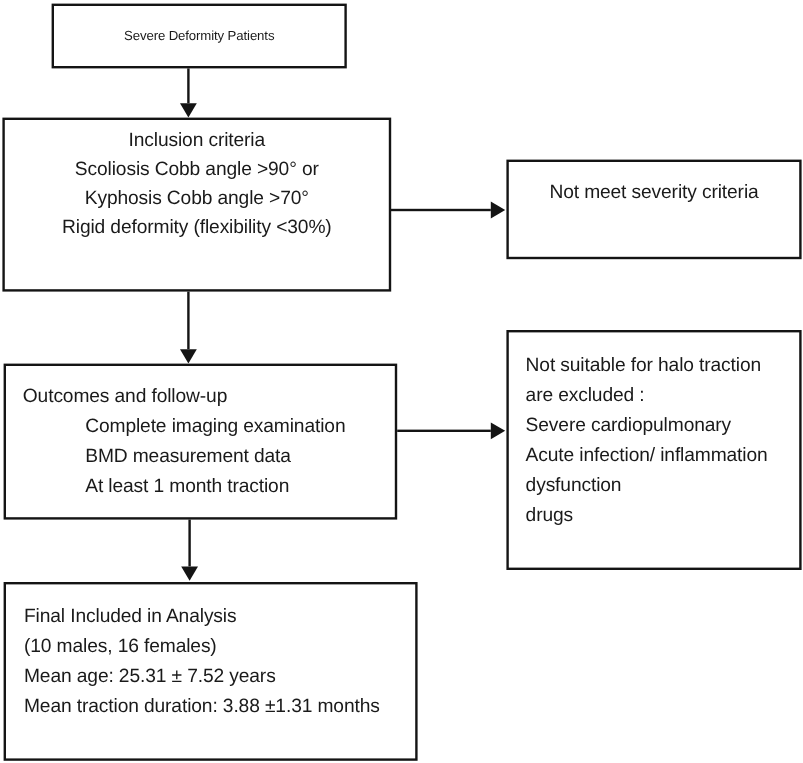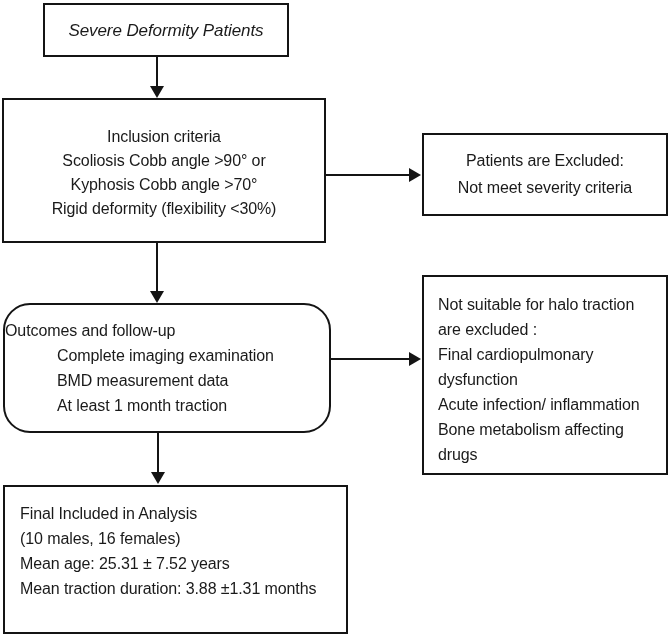--- a/index.html
+++ b/index.html
@@ -17,27 +17,27 @@
     background:#ffffff;
     box-sizing:border-box;
     font-size:16px;
     line-height:25px;
     letter-spacing:-0.1px;
   }
   .center{text-align:center;}
   .left{text-align:left;}
   .line{white-space:nowrap;}
   
-  #box-start{left:43px;top:3px;width:246px;height:54px;display:flex;align-items:center;justify-content:center;font-size:17px;font-style:italic;}
-  #box-inclusion{left:2px;top:98px;width:324px;height:145px;padding-top:25px;line-height:24px;}
+  #box-start{left:43px;top:3px;width:246px;height:54px;display:flex;align-items:center;justify-content:center;font-size:11px;}
+  #box-inclusion{left:2px;top:98px;width:324px;height:145px;padding-top:6px;line-height:24px;}
   #box-excl-severity{left:422px;top:133px;width:246px;height:83px;padding-top:12px;line-height:27px;}
   #box-outcomes{left:3px;top:303px;width:328px;height:130px;padding-top:13px;line-height:25px;}
   #box-outcomes .indent{margin-left:52px;}
   #box-outcomes .lead{margin-left:0;}
-  #box-outcomes{border-radius:27px;}
+  #box-outcomes{padding-left:14px;}
   #box-excl-halo{left:422px;top:275px;width:246px;height:200px;padding:15px 18px 0 14px;line-height:25px;}
   #box-final{left:3px;top:485px;width:345px;height:149px;padding:14px 6px 0 15px;line-height:25px;}
   
   .varrow{position:absolute;width:2px;background:#141414;}
   .varrow::after{
     content:"";position:absolute;left:-6px;bottom:-12px;
     border:7px solid transparent;border-bottom:none;border-top:12px solid #141414;
   }
   .harrow{position:absolute;height:2px;background:#141414;}
   .harrow::after{
@@ -64,42 +64,40 @@
   <div class="box center" id="box-inclusion">
     <div class="line">Inclusion criteria</div>
     <div class="line">Scoliosis Cobb angle &gt;90° or</div>
     <div class="line">Kyphosis Cobb angle &gt;70°</div>
     <div class="line">Rigid deformity (flexibility &lt;30%)</div>
   </div>
 
   <div class="harrow" id="conn-1"></div>
 
   <div class="box center" id="box-excl-severity">
-    <div class="line">Patients are Excluded:</div>
     <div class="line">Not meet severity criteria</div>
   </div>
 
   <div class="varrow" id="arrow-2"></div>
 
   <div class="box left" id="box-outcomes">
     <div class="line lead">Outcomes and follow-up</div>
     <div class="line indent">Complete imaging examination</div>
     <div class="line indent">BMD measurement data</div>
     <div class="line indent">At least 1 month traction</div>
   </div>
 
   <div class="harrow" id="conn-2"></div>
 
   <div class="box left" id="box-excl-halo">
     <div class="line">Not suitable for halo traction</div>
     <div class="line">are excluded :</div>
-    <div class="line">Final cardiopulmonary</div>
+    <div class="line">Severe cardiopulmonary</div>
+    <div class="line">Acute infection/ inflammation</div>
     <div class="line">dysfunction</div>
-    <div class="line">Acute infection/ inflammation</div>
-    <div class="line">Bone metabolism affecting</div>
     <div class="line">drugs</div>
   </div>
 
   <div class="varrow" id="arrow-3"></div>
 
   <div class="box left" id="box-final">
     <div class="line">Final Included in Analysis</div>
     <div class="line">(10 males, 16 females)</div>
     <div class="line">Mean age: 25.31 ± 7.52 years</div>
     <div class="line">Mean traction duration: 3.88 ±1.31 months</div>

